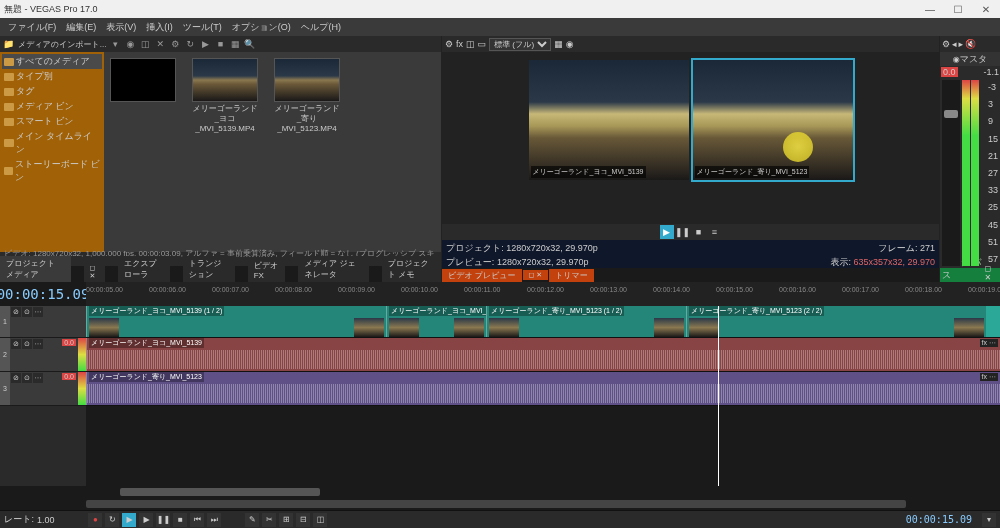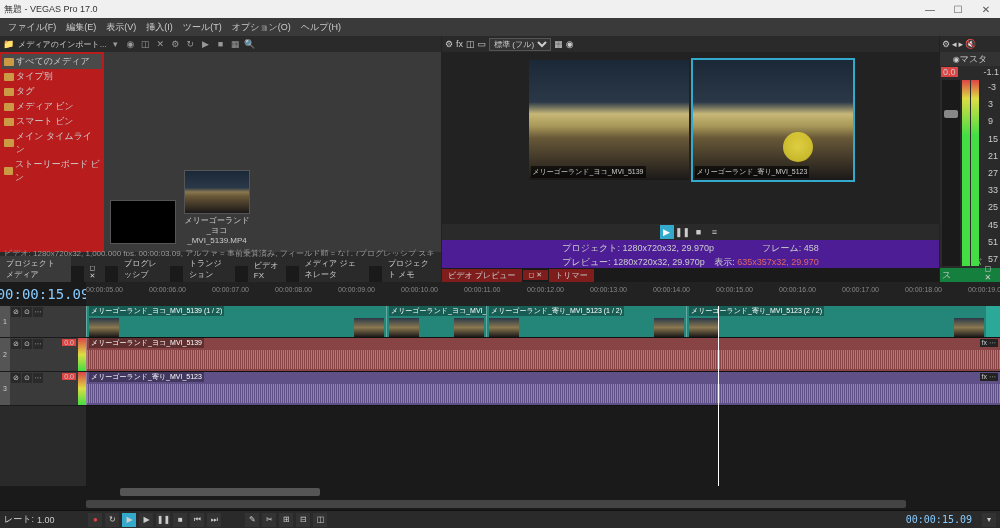--- a/index.html
+++ b/index.html
@@ -9,50 +9,50 @@
 .win-controls{margin-left:auto;display:flex;gap:8px}
 .win-controls span{width:20px;text-align:center;color:#555;font-size:10px}
 .menubar{height:18px;background:#3a3a3a;display:flex;align-items:center;padding:0 4px;gap:2px}
 .menubar span{padding:2px 4px;font-size:9px}
 .workspace{display:flex;height:246px}
 .panel{background:#3a3a3a;display:flex;flex-direction:column;position:relative}
 .panel-toolbar{height:16px;background:#2a2a2a;display:flex;align-items:center;gap:3px;padding:0 3px}
 .panel-toolbar .ico{width:12px;height:12px;display:flex;align-items:center;justify-content:center;font-size:9px;color:#999}
 .media-panel{width:442px;border-right:1px solid #222}
 .media-body{display:flex;flex:1}
-.tree{width:104px;background:#b91c1c;padding:2px}
+.tree{width:104px;background:#a16207;padding:2px}
 .tree-item{display:flex;align-items:center;gap:2px;padding:1px 2px;font-size:9px}
 .tree-item.sel{background:#4a4a4a}
 .tree-ico{width:10px;height:8px;background:#cc9944;border-radius:1px}
-.thumbs{flex:1;display:flex;gap:8px;padding:6px;align-items:flex-end}
+.thumbs{flex:1;display:flex;gap:16px;padding:6px;align-items:flex-start}
 .thumb{width:66px;text-align:center}
 .thumb-img{width:66px;height:44px;border:1px solid #555;margin-bottom:2px;position:relative;overflow:hidden}
 .thumb-img.black{background:#000}
 .thumb-img.carousel{background:linear-gradient(180deg,#1a2838 0%,#2a3848 40%,#8a7850 50%,#6a5838 60%,#1a1818 100%)}
 .thumb-label{font-size:8px;line-height:10px;color:#ccc}
 .media-status{height:14px;background:#2a2a2a;font-size:8px;padding:0 4px;display:flex;align-items:center;color:#999}
 .media-tabs{height:16px;background:#1a1a1a;display:flex;align-items:flex-end;gap:13px}
 .media-tabs span{padding:2px 6px;font-size:8px;background:#2a2a2a}
 .media-tabs span.act{background:#3a3a3a}
 .preview-panel{flex:1;border-right:1px solid #222}
 .preview-toolbar{height:16px;background:#2a2a2a;display:flex;align-items:center;gap:3px;padding:0 3px}
 .preview-toolbar select{background:#333;border:1px solid #555;color:#ccc;font-size:8px;height:13px}
 .preview-body{flex:1;background:#222;display:flex;align-items:flex-start;justify-content:center;padding:8px;gap:4px}
 .preview-img{width:160px;height:120px;background:linear-gradient(180deg,#1a2838 0%,#2a3848 35%,#c8b878 45%,#a89858 55%,#685838 65%,#1a1818 100%);position:relative}
 .preview-img.sel{outline:2px solid #3ac}
 .preview-img .lbl{position:absolute;bottom:2px;left:2px;background:rgba(0,0,0,.6);font-size:7px;padding:1px 2px}
 .yellow-dot{position:absolute;width:30px;height:30px;background:radial-gradient(#ffee44,#ddcc22);border-radius:50%;bottom:18px;right:40px;opacity:.8}
 .preview-transport{height:16px;display:flex;align-items:center;justify-content:center;gap:2px;background:#2a2a2a}
 .preview-transport .btn{width:14px;height:14px;display:flex;align-items:center;justify-content:center;font-size:9px}
 .preview-transport .btn.play{background:#3ac;color:#fff}
-.preview-status{height:28px;background:#4c1d95;display:flex;font-size:8px;padding:2px 4px;justify-content:center}
+.preview-status{height:28px;background:#0f172a;display:flex;font-size:8px;padding:2px 4px;justify-content:space-between}
 .preview-status .col{display:flex;flex-direction:column;gap:1px}
 .preview-status .red{color:#d66}
 .preview-tabs{height:14px;background:#1a1a1a;display:flex;align-items:center;gap:1px}
-.preview-tabs span{padding:1px 6px;font-size:8px;background:#7f1d1d}
+.preview-tabs span{padding:1px 6px;font-size:8px;background:#c2410c}
 .master-panel{width:60px;background:#2a2a2a;display:flex;flex-direction:column}
 .master-head{height:16px;display:flex;align-items:center;gap:2px;padding:0 2px}
 .master-label{height:14px;display:flex;align-items:center;justify-content:center;background:#333;font-size:8px}
 .meter-area{flex:1;display:flex;padding:2px;gap:2px}
 .fader-col{width:18px;background:#1a1a1a;position:relative}
 .fader-handle{position:absolute;top:30px;left:2px;width:14px;height:8px;background:#888;border-radius:2px}
 .meter-col{flex:1;display:flex;gap:1px}
 .meter-bar{width:8px;background:linear-gradient(180deg,#d44 0%,#dd4 10%,#4d4 30%,#4d4 100%);position:relative}
 .meter-scale{display:flex;flex-direction:column;justify-content:space-between;font-size:6px;color:#888;padding:2px 0}
 .master-foot{height:14px;background:#15803d;font-size:8px;display:flex;align-items:flex-end;padding:0 2px}
@@ -166,27 +166,32 @@
       <div class="thumbs">
         <div class="thumb">
           <div class="thumb-img black"></div>
           <div class="thumb-label"></div>
         </div>
         <div class="thumb">
           <div class="thumb-img carousel"></div>
           <div class="thumb-label">メリーゴーランド_ヨコ</div>
           <div class="thumb-label">_MVI_5139.MP4</div>
         </div>
+        <div class="thumb">
+          <div class="thumb-img carousel"></div>
+          <div class="thumb-label">メリーゴーランド_寄り</div>
+          <div class="thumb-label">_MVI_5123.MP4</div>
+        </div>
       </div>
     </div>
     <div class="media-status">ビデオ: 1280x720x32, 1,000.000 fps, 00:00:03.09, アルファ = 事前乗算済み, フィールド順 = なし (プログレッシブ スキャン)</div>
     <div class="media-tabs">
       <span class="act">プロジェクト メディア</span>
       <span style="font-size:7px">◻ ✕</span>
-      <span>プログレッシブ</span>
+      <span>エクスプローラ</span>
       <span>トランジション</span>
       <span>ビデオ FX</span>
       <span>メディア ジェネレータ</span>
       <span>プロジェクト メモ</span>
     </div>
   </div>
 
   <div class="panel preview-panel">
     <div class="preview-toolbar">
       <span class="ico">⚙</span>
@@ -211,21 +216,21 @@
       <span class="btn">❚❚</span>
       <span class="btn">■</span>
       <span class="btn">≡</span>
     </div>
     <div class="preview-status">
       <div class="col">
         <div><span>プロジェクト:</span> <span>1280x720x32, 29.970p</span></div>
         <div><span>プレビュー:</span> <span>1280x720x32, 29.970p</span></div>
       </div>
       <div class="col" style="text-align:right">
-        <div><span>フレーム:</span> <span>458</span></div>
+        <div><span>フレーム:</span> <span>271</span></div>
         <div><span>表示:</span> <span class="red">635x357x32, 29.970</span></div>
       </div>
     </div>
     <div class="preview-tabs">
       <span class="act">ビデオ プレビュー</span>
       <span style="font-size:7px">◻ ✕</span>
       <span>トリマー</span>
     </div>
   </div>
 

